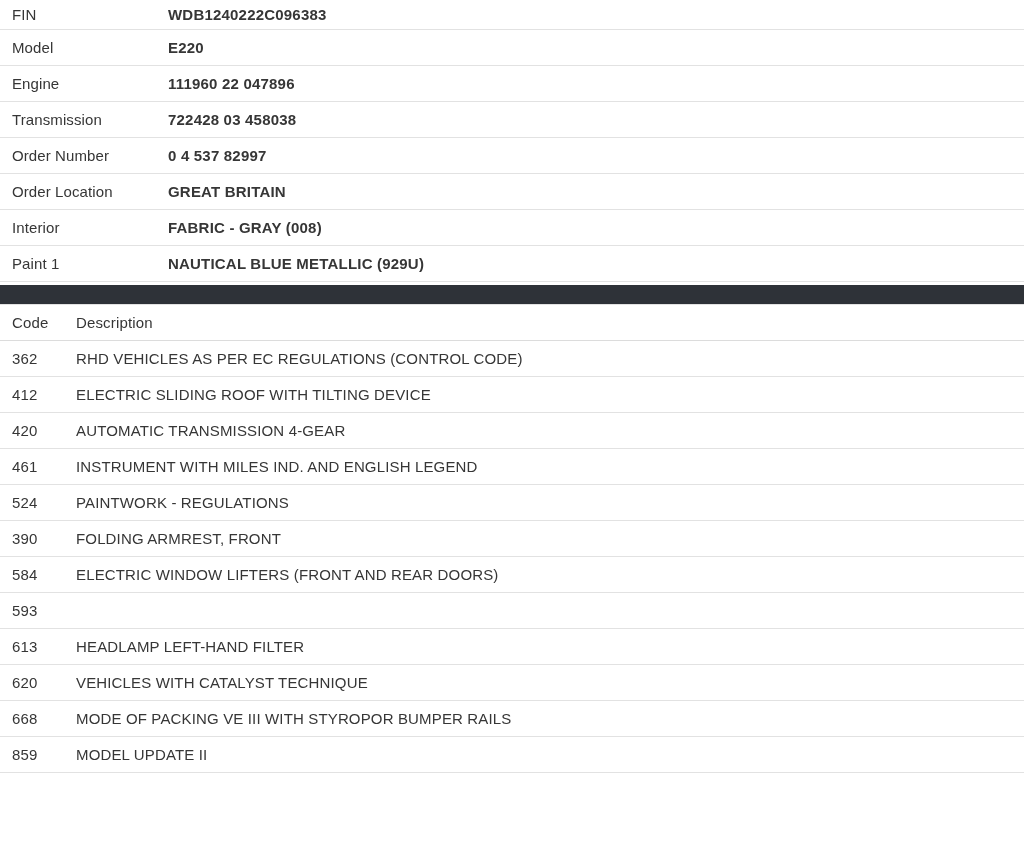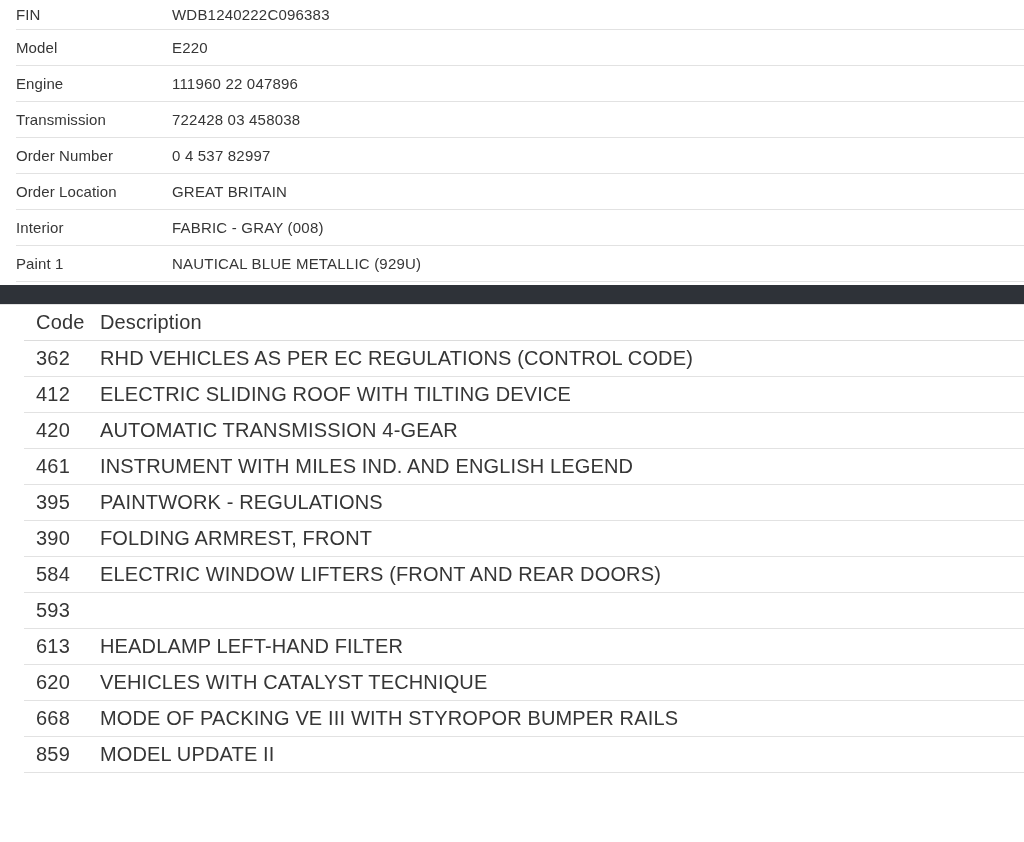--- a/index.html
+++ b/index.html
@@ -17,50 +17,49 @@
     font-family: "Liberation Sans", "DejaVu Sans", sans-serif;
     color: var(--text);
   }
   .page { width: 1024px; }
 
   
   .info-row {
     display: flex;
     align-items: center;
     height: 36px;
+    padding-left: 12px;
     border-bottom: 1px solid var(--divider);
     font-size: 15px;
     white-space: nowrap;
-    margin-left: 16px;
   }
   .info-row:first-child { height: 30px; }
   .info-label {
     flex: 0 0 156px;
     letter-spacing: 0.1px;
   }
-  .info-value { letter-spacing: 0.2px; }
+  .info-value { letter-spacing: 0.2px; font-weight: bold; }
 
   
   .section-bar {
     height: 20px;
     margin-top: 3px;
     background: var(--section-bar);
     border-bottom: 1px solid var(--divider);
   }
 
   
   .opt-row, .opt-header {
     display: flex;
     align-items: center;
     height: 36px;
     padding-left: 12px;
     border-bottom: 1px solid var(--divider);
-    font-size: 20px;
+    font-size: 15px;
     white-space: nowrap;
-    margin-left: 24px;
   }
   .opt-header { border-bottom-color: #dcdcdc; }
   .opt-code { flex: 0 0 64px; letter-spacing: 0.2px; }
   .opt-desc { letter-spacing: 0.15px; }
 </style>
 </head>
 <body>
 
 <div class="page">
 
@@ -116,21 +115,21 @@
     </div>
     <div class="opt-row">
       <span class="opt-code">420</span>
       <span class="opt-desc">AUTOMATIC TRANSMISSION 4-GEAR</span>
     </div>
     <div class="opt-row">
       <span class="opt-code">461</span>
       <span class="opt-desc">INSTRUMENT WITH MILES IND. AND ENGLISH LEGEND</span>
     </div>
     <div class="opt-row">
-      <span class="opt-code">395</span>
+      <span class="opt-code">524</span>
       <span class="opt-desc">PAINTWORK - REGULATIONS</span>
     </div>
     <div class="opt-row">
       <span class="opt-code">390</span>
       <span class="opt-desc">FOLDING ARMREST, FRONT</span>
     </div>
     <div class="opt-row">
       <span class="opt-code">584</span>
       <span class="opt-desc">ELECTRIC WINDOW LIFTERS (FRONT AND REAR DOORS)</span>
     </div>

